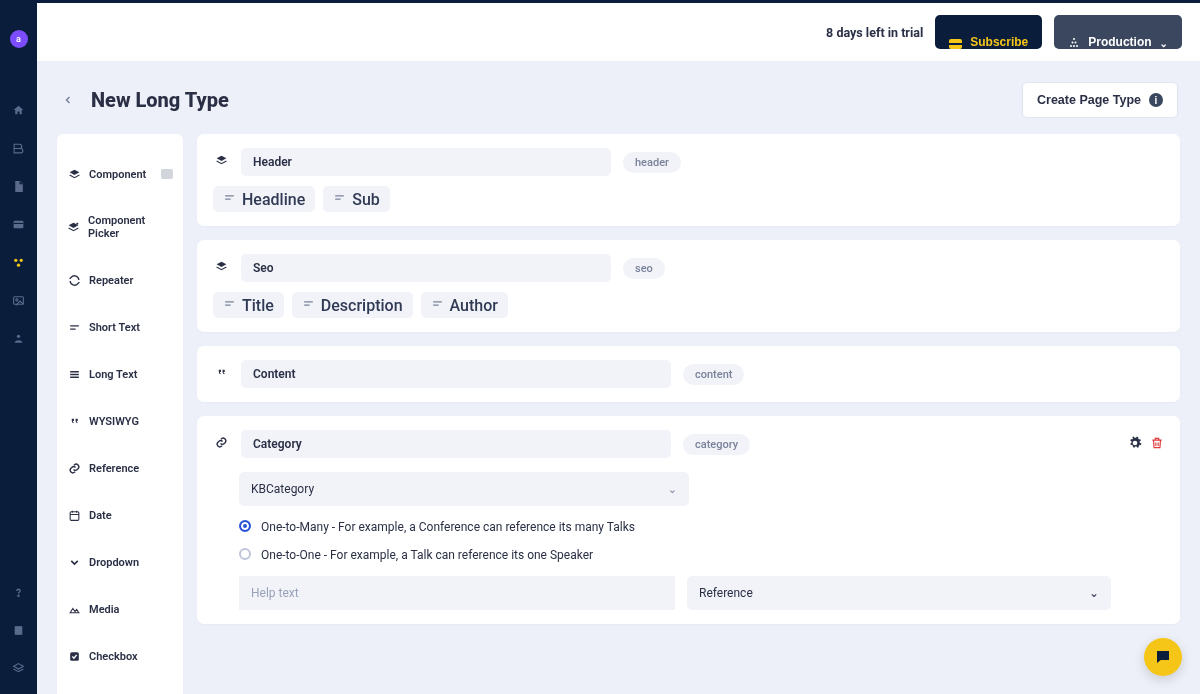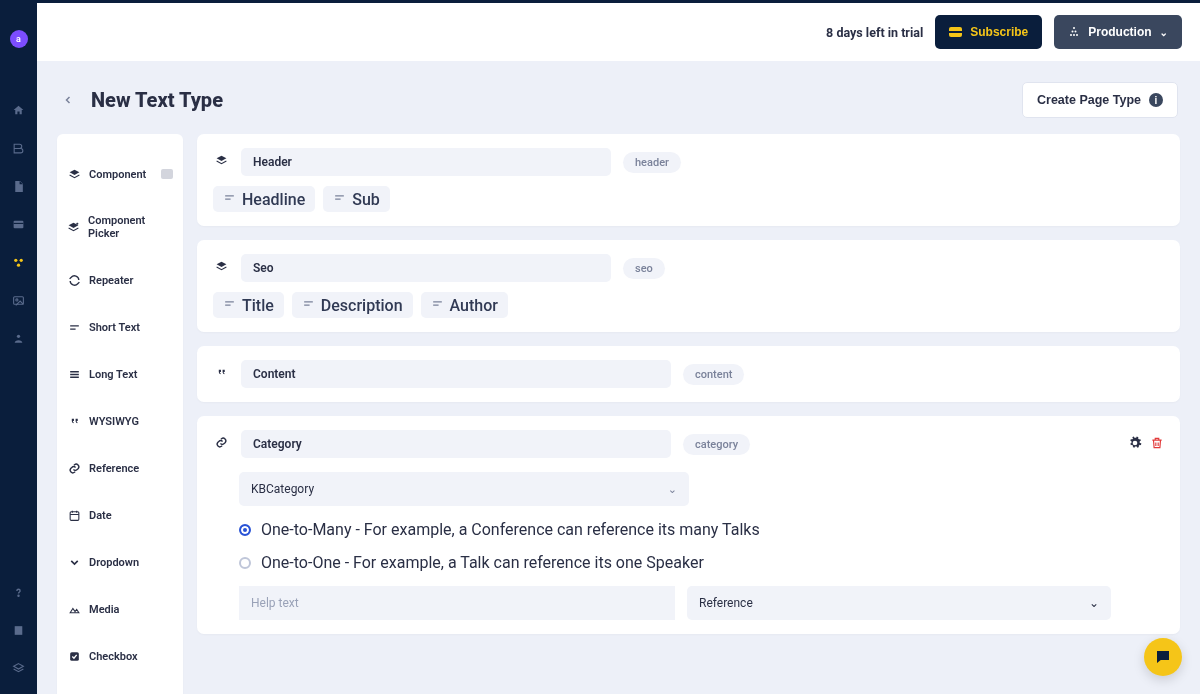--- a/index.html
+++ b/index.html
@@ -28,21 +28,21 @@
 .sidebar .spacer { flex: 1; }
 
 
 .headerbar {
   position: fixed; top: 3px; left: 37px; right: 0; height: 58px; background: #fff;
   display: flex; align-items: center; justify-content: flex-end; padding: 0 18px; gap: 12px; z-index: 8;
 }
 .trial { font-size: 12.5px; font-weight: 700; color: #2a2f45; }
 .btn {
   height: 34px; padding: 0 14px; border-radius: 5px; font-size: 12px; font-weight: 700;
-  display: flex; align-items: center; gap: 8px; cursor: pointer; border: none;
+  display: flex; align-items: flex-end; gap: 8px; cursor: pointer; border: none;
 }
 .btn-subscribe { background: #0a1e3c; color: #f5c518; }
 .btn-subscribe .icoc { width: 13px; height: 10px; background: #f5c518; border-radius: 2px; position: relative; }
 .btn-subscribe .icoc::after { content:""; position:absolute; left:0; right:0; top:4px; height:2px; background:#0a1e3c; }
 .btn-env { background: #3a475e; color: #fff; }
 .btn-env .chev { font-size: 10px; }
 
 
 .content { position: absolute; top: 60px; left: 37px; right: 0; bottom: 0; overflow-y: auto; padding: 22px 20px 30px 20px; }
 .titlerow { display: flex; align-items: center; justify-content: space-between; margin-bottom: 16px; padding: 0 2px; }
@@ -92,21 +92,21 @@
 }
 .chip .ci { color:#7a829a; font-size:11px; }
 
 
 .refpanel { margin-top: 14px; padding-left: 26px; padding-right: 20px; display:flex; flex-direction:column; gap:14px; }
 .selectbox {
   width: 450px; height: 34px; background:#f1f3f9; border-radius:5px; display:flex; align-items:center;
   padding: 0 12px; font-size:12px; color:#2a2f45; justify-content:space-between; cursor:pointer;
 }
 .selectbox .chev { color:#7a829a; font-size:11px; }
-.radio { display:flex; align-items:center; gap:10px; font-size:16px; color:#2a2f45; }
+.radio { display:flex; align-items:flex-start; gap:10px; font-size:12px; color:#2a2f45; }
 .radio .dot { width:12px; height:12px; border-radius:50%; border:2px solid #bfc6d9; }
 .radio .dot.on { border-color:#2953d6; background:#2953d6; box-shadow: inset 0 0 0 2px #fff; }
 .refrow2 { display:flex; gap:12px; }
 .helpinput {
   flex:0 0 436px; height:34px; background:#f1f3f9; border-radius:0; display:flex; align-items:center;
   padding:0 12px; font-size:12px; color:#9aa2b8;
 }
 .typesel {
   flex:0 0 424px; height:34px; background:#f1f3f9; border-radius:5px; display:flex; align-items:center;
   padding:0 12px; font-size:12px; color:#2a2f45; justify-content:space-between; cursor:pointer;
@@ -211,21 +211,21 @@
 </div>
 
 <div class="content">
   <div class="titlerow">
     <div class="left">
       <div class="back">
         <svg viewBox="0 0 24 24" width="12" height="12" fill="none" stroke="currentColor" stroke-width="3">
             <path d="M15 6l-6 6 6 6"></path>
           </svg>
       </div>
-      <h1>New Text Type</h1>
+      <h1>New Long Type</h1>
     </div>
     <button class="createbtn">
       <span>Create Page Type</span>
       <span class="info">i</span>
     </button>
   </div>
 
   <div class="cols">
     <div class="palette" id="palette">
         <div class="row">

